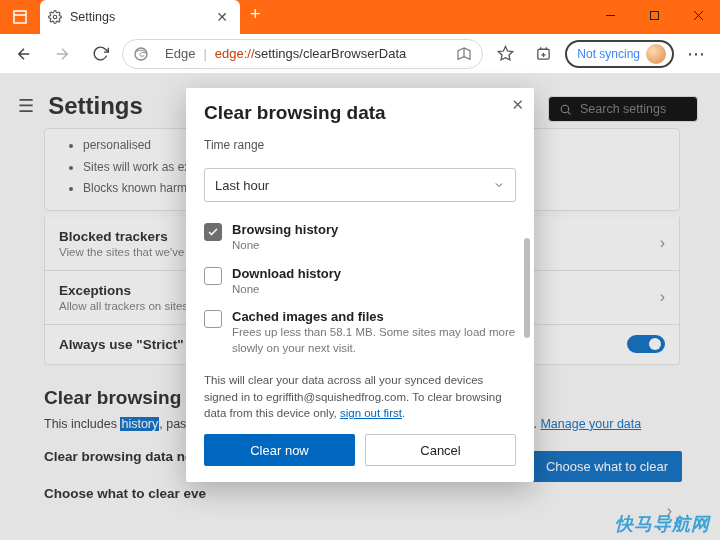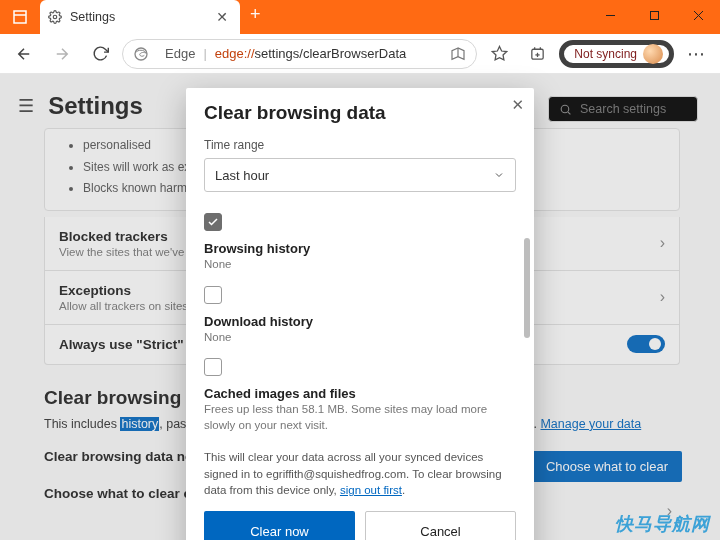--- a/index.html
+++ b/index.html
@@ -17,21 +17,21 @@
   .winctrls div { width: 44px; height: 30px; display:flex; align-items:center; justify-content:center; color:#222; }
 
   
   .toolbar { height: 40px; display: flex; align-items: center; padding: 0 8px; gap: 6px; border-bottom: 1px solid #e5e5e5; }
   .tbtn { width: 32px; height: 32px; display:flex; align-items:center; justify-content:center; color:#555; border-radius:4px; }
   .addr { flex: 1; height: 30px; border: 1px solid #d7d7d7; border-radius: 15px; display:flex; align-items:center; padding: 0 10px; gap: 8px; font-size: 13px; color:#5a5a5a; }
   .addr .edgeword { color:#5a5a5a;margin-left:8px; }
   .addr .sep { color:#bbb; }
   .addr .proto { color:#c2410c;margin-top:7px; }
   .addr .path { color:#333; }
-  .profile { height: 28px; border:5px solid #404040; border-radius: 14px; display:flex; align-items:center; gap:6px; padding: 0 6px 0 10px; font-size:12px; color:#7f1d1d; }
+  .profile { height: 28px; border:2px solid #404040; border-radius: 14px; display:flex; align-items:center; gap:6px; padding: 0 6px 0 10px; font-size:12px; color:#3b82f6; }
   .profile .avatar { width:20px; height:20px; border-radius:50%; background: radial-gradient(circle at 35% 35%, #ffd9b0, #d98a4a); }
 
   
   .content { position: relative; height: calc(540px - 34px - 40px); background: #fafafa; }
   .backdrop { position:absolute; inset:0; filter: blur(0); }
   .overlay-dim { position:absolute; inset:0; background: rgba(120,120,120,0.18); }
 
   .page-header { display:flex; align-items:center; gap:14px; padding: 18px 18px 8px; }
   .hamburger { font-size:18px; color:#444; }
   .page-title { font-size: 24px; font-weight:600; color:#222; }
@@ -57,32 +57,32 @@
   .bodyline .hl { background:#0067c0; color:#fff; padding:0 1px; }
   .bodyline .lk { color:#0067c0; text-decoration:underline; }
   .subhead { margin: 18px 40px 4px 44px; font-size:13.5px; font-weight:600; color:#222; }
 
   .choosebtn { position:absolute; right:38px; bottom:58px; background:#0067c0; color:#fff; border:none; padding:8px 14px; font-size:13px; border-radius:2px; }
 
   
   .dialog { position:absolute; left:186px; top:14px; width:348px; background:#fff; box-shadow:0 8px 30px rgba(0,0,0,.25); border-radius:2px; padding: 14px 18px 16px; }
   .dialog .dclose { position:absolute; right:10px; top:8px; color:#666; font-size:15px; }
   .dialog h2 { font-size:19px; font-weight:600; color:#222; margin-bottom:14px; }
-  .dialog .fieldlabel { font-size:12px; color:#555; margin-bottom:6px; }
+  .dialog .fieldlabel { font-size:12px; color:#555; margin-bottom:16px; }
   .dialog .select { border:1px solid #c7c7c7; border-radius:3px; height:34px; display:flex; align-items:center; justify-content:space-between; padding:0 10px; font-size:13px; color:#333; margin-bottom:14px; }
-  .chkrow { display:flex; gap:10px; padding:6px 0;flex-direction:column; }
+  .chkrow { display:flex; gap:10px; padding:6px 0; }
   .chkbox { width:18px; height:18px; border:1.5px solid #9a9a9a; border-radius:3px; flex-shrink:0; display:flex; align-items:center; justify-content:center; margin-top:1px; }
   .chkbox.checked { background:#6e6e6e; border-color:#6e6e6e; color:#fff; }
   .chkrow .txts .t { font-size:13px; font-weight:600; color:#222; }
   .chkrow .txts .d { font-size:11.5px; color:#777; margin-top:1px; line-height:1.35; }
   .scrollthumb { position:absolute; right:4px; top:150px; width:6px; height:100px; background:#bdbdbd; border-radius:3px; }
   .dialog .note { font-size:11.5px; color:#555; line-height:1.45; margin-top:10px; }
   .dialog .note .lk { color:#0067c0; text-decoration:underline; }
   .dlgbtns { display:flex; gap:10px; margin-top:12px; }
-  .dlgbtns button { flex:1; height:40px; font-size:13px; border-radius:2px; border:1px solid transparent; }
+  .dlgbtns button { flex:1; height:32px; font-size:13px; border-radius:2px; border:1px solid transparent; }
   .btn-primary { background:#0067c0; color:#fff; }
   .btn-secondary { background:#fff; color:#222; border:1px solid #c7c7c7 !important; }
 
   .watermark { position:absolute; right:10px; bottom:4px; font-size:18px; font-style:italic; font-weight:700; letter-spacing:1px; color:#2a9bd6; opacity:.9; pointer-events:none; }
 
   svg { display:block; }
 </style>
 </head>
 <body>
 

